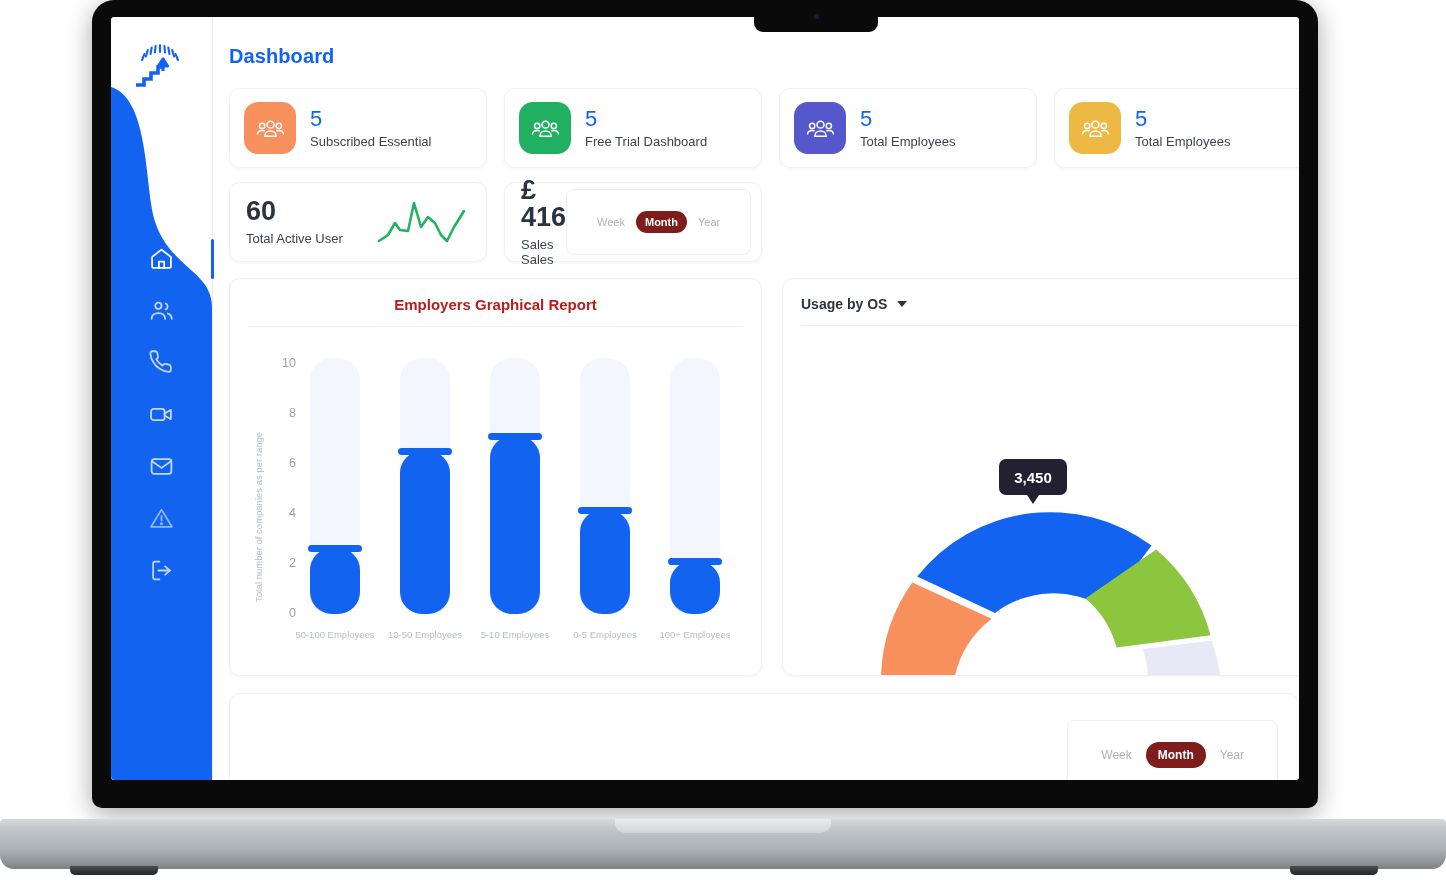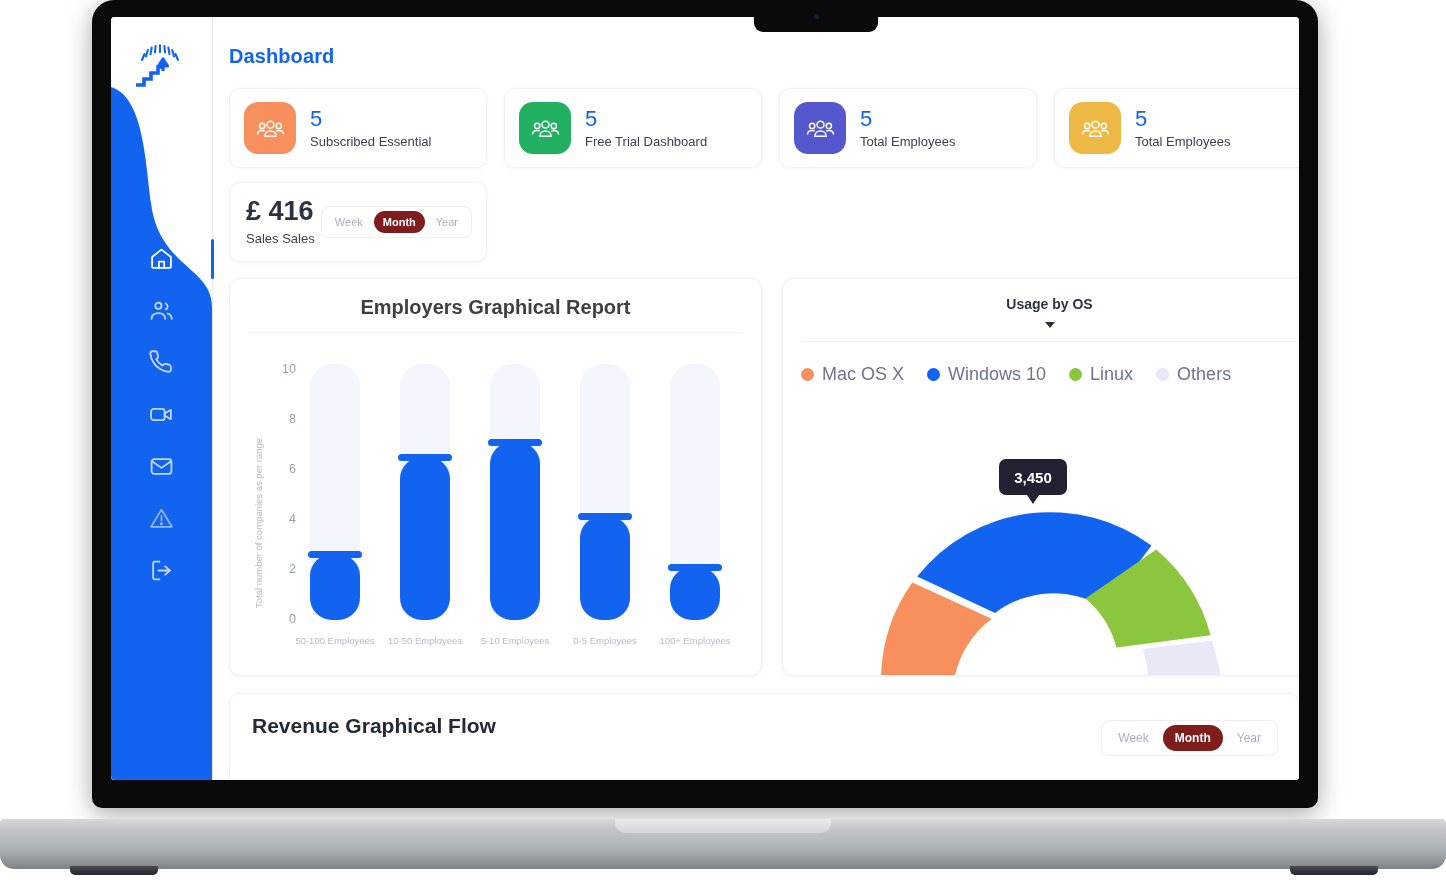--- a/index.html
+++ b/index.html
@@ -73,34 +73,34 @@
   .stat-num { font-size:22px; color:#1263f0; font-weight:400; line-height:1.05; }
   .stat-lbl { font-size:13px; color:#3b4250; margin-top:3px; }
 
   
   .row2 { display:flex; gap:17px; margin-bottom:16px; }
   .mini-card { width:258px; flex:0 0 258px; height:80px; display:flex;
     align-items:center; justify-content:space-between; padding:0 14px 0 16px; }
   .big-num { font-size:27px; font-weight:bold; color:#2c3340; line-height:1; }
   .mini-lbl { font-size:13px; color:#3b4250; margin-top:6px; }
   .seg { display:flex; align-items:center; background:#fff; border:1px solid #eceef3;
-    border-radius:8px; padding:4px; gap:2px; }
+    border-radius:8px; padding:21px; gap:2px; }
   .seg span { font-size:11px; color:#aab0bd; padding:5px 9px; border-radius:13px;
     cursor:pointer; white-space:nowrap; }
   .seg span.on { background:#7f1d1d; color:#fff; font-weight:bold; }
 
   
   .panels { display:flex; gap:20px; margin-bottom:17px; }
   .panel-bar { width:533px; flex:0 0 533px; height:398px; padding:17px 18px 0 18px; }
   .panel-os { width:535px; flex:0 0 535px; height:398px; padding:17px 18px 0 18px;
     position:relative; overflow:hidden; }
-  .panel-title { text-align:center; font-size:20px; font-weight:bold; color:#404040; }
+  .panel-title { text-align:center; font-size:15px; font-weight:bold; color:#b91c1c; }
   .hr { height:1px; background:#eef0f4; margin:13px 0 0 0; }
   .os-title { font-size:14px; font-weight:bold; color:#2c3340; display:flex;
-    align-items:center; gap:10px;flex-direction:column; }
+    align-items:center; gap:10px; }
   .caret { width:0;height:0;border-left:5px solid transparent;border-right:5px solid transparent;
     border-top:6px solid #2c3340; cursor:pointer; }
   .legend { display:flex; align-items:center; gap:23px; margin-top:22px; }
   .lg { display:flex; align-items:center; gap:8px; font-size:18px; color:#6e7490; }
   .dot { width:13px; height:13px; border-radius:50%; }
 
   
   .rev { height:120px; padding:20px 20px 0 22px; display:flex; align-items:flex-start;
     justify-content:space-between; }
   .rev-left { display:flex; align-items:center; gap:16px; }
@@ -267,20 +267,29 @@
                 </svg>
               </div>
               <div>
                 <div class="stat-num">5</div>
                 <div class="stat-lbl">Total Employees</div>
               </div>
             </div>
           </div>
 
           <div class="row2">
+            <div class="card mini-card">
+              <div>
+                <div class="big-num">60</div>
+                <div class="mini-lbl">Total Active User</div>
+              </div>
+              <svg width="96" height="50" viewBox="0 0 96 50">
+                <polyline fill="none" stroke="#22b35f" stroke-width="2.6" stroke-linecap="round" stroke-linejoin="round" points="3,44 12,38 19,26 24,33 32,34 38,6 45,30 52,20 59,26 65,38 71,44 78,30 88,14"></polyline>
+              </svg>
+            </div>
 
             <div class="card mini-card">
               <div>
                 <div class="big-num">£ 416</div>
                 <div class="mini-lbl">Sales Sales</div>
               </div>
               <div class="seg">
                 <span>Week</span>
                 <span class="on">Month</span>
                 <span>Year</span>
@@ -343,38 +352,20 @@
               </svg>
             </div>
 
             <div class="card panel-os">
               <div class="os-title">
                 <span>Usage by OS</span>
                 <span class="caret"></span>
               </div>
               <div class="hr"></div>
 
-              <div class="legend">
-                <div class="lg">
-                  <span class="dot" style="background:#f7905c"></span>
-                  <span>Mac OS X</span>
-                </div>
-                <div class="lg">
-                  <span class="dot" style="background:#1263f0"></span>
-                  <span>Windows 10</span>
-                </div>
-                <div class="lg">
-                  <span class="dot" style="background:#8cc63f"></span>
-                  <span>Linux</span>
-                </div>
-                <div class="lg">
-                  <span class="dot" style="background:#e8e8f7"></span>
-                  <span>Others</span>
-                </div>
-              </div>
 
               <svg width="499" height="250" viewBox="0 0 499 250" style="position:absolute;left:18px;top:152px;">
 
                 <g>
                   <path fill="#f7905c" d="M80,250 A170,170 0 0 1 111.3,151.5 L190.7,187.7 A97,97 0 0 0 153,250 Z"></path>
                   <path fill="#1263f0" d="M116.2,145.5 A170,170 0 0 1 350.5,114.5 L303.7,177.0 A97,97 0 0 0 194.1,181.9 Z"></path>
                   <path fill="#8cc63f" d="M355.2,118.4 A170,170 0 0 1 409.6,204.3 L315.6,216.6 A97,97 0 0 0 284.4,167.5 Z"></path>
                   <path fill="#e8e8f7" d="M410.5,209.7 A170,170 0 0 1 420,250 L347,250 A97,97 0 0 0 341.7,218.0 Z"></path>
                 </g>
 
@@ -382,21 +373,20 @@
                   <rect x="198" y="28" width="68" height="36" rx="7" fill="#232032"></rect>
                   <path d="M226,64 L238,64 L232,73 Z" fill="#232032"></path>
                   <text x="232" y="52" text-anchor="middle" font-family="Liberation Sans, sans-serif" font-size="15" font-weight="bold" fill="#ffffff">3,450</text>
                 </g>
               </svg>
             </div>
           </div>
 
           <div class="card rev">
             <div class="rev-left">
-              <div class="rev-title">Revenue Graphical Flow</div>
             </div>
 
             <div class="seg seg2">
               <span>Week</span>
               <span class="on">Month</span>
               <span>Year</span>
             </div>
           </div>
 
         </div>

